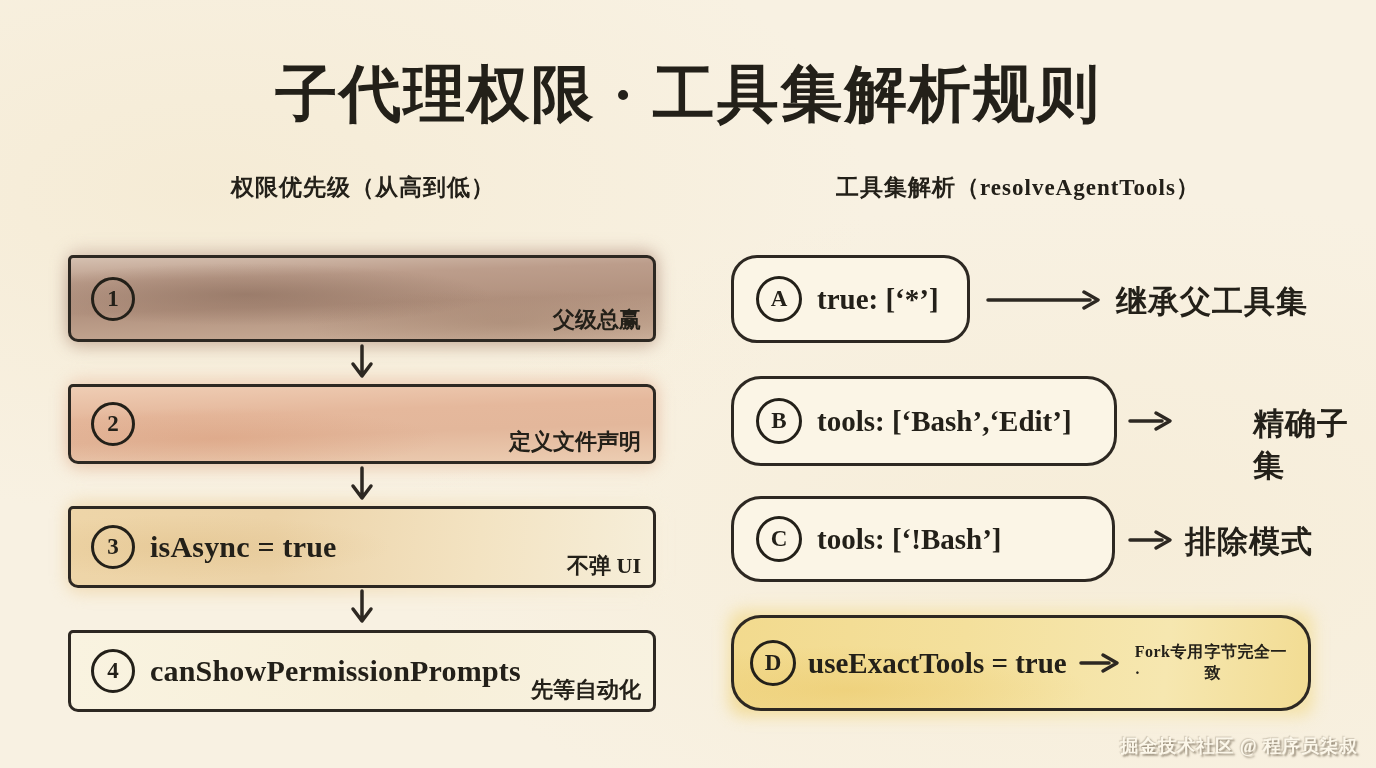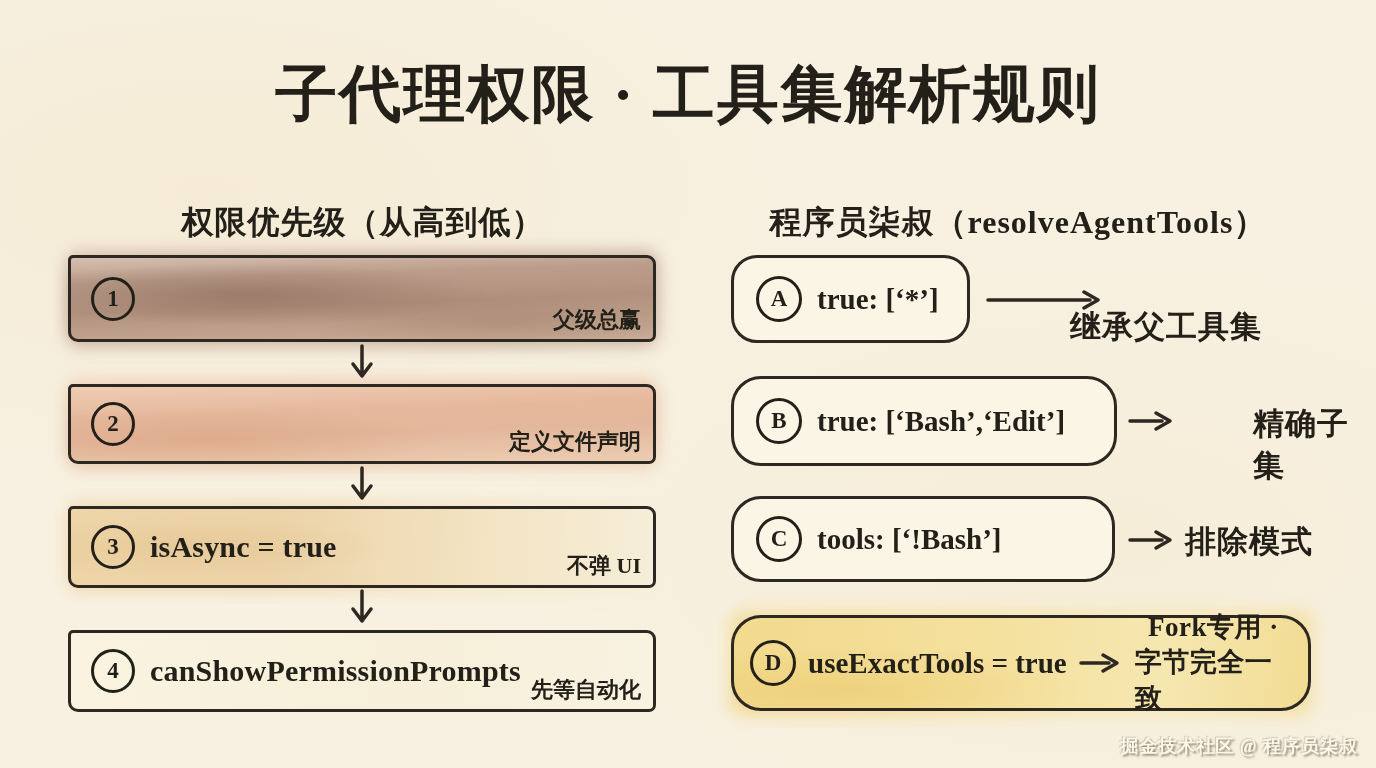--- a/index.html
+++ b/index.html
@@ -9,21 +9,21 @@
     background:
       radial-gradient(ellipse at 15% 25%, rgba(240,225,190,.35), transparent 40%),
       radial-gradient(ellipse at 80% 70%, rgba(242,228,195,.30), transparent 45%),
       #f8f1e2;
   }
   .title{
     position:absolute; top:52px; left:0; width:100%; text-align:center;
     font-size:62px; font-weight:900; letter-spacing:2px;
   }
   .col-heading{
-    position:absolute; top:201px; font-size:32px; font-weight:800; text-align:center;
+    position:absolute; top:172px; font-size:23px; font-weight:800; text-align:center;
     letter-spacing:1px;
   }
   .col-heading.left{ left:68px; width:590px; }
   .col-heading.right{ left:718px; width:600px; }
 
   
   .lbox{
     position:absolute; left:68px; width:588px; box-sizing:border-box;
     border:3px solid #2d2822; border-radius:5px 9px 7px 10px;
   }
@@ -76,26 +76,26 @@
   .rbox-d{
     left:731px; top:615px; width:580px; height:96px; border-radius:30px;
     gap:12px; padding:0 16px; font-size:29px;
     background:
       radial-gradient(60% 70% at 20% 80%, rgba(233,196,96,.45), transparent 70%),
       linear-gradient(95deg,#f2da8e 0%,#f4e09c 40%,#f6e7b0 75%,#f2dc93 100%);
   }
   .cletter{ width:40px; height:40px; }
   .harrow{ position:absolute; }
   .result{ position:absolute; font-size:31px; font-weight:800; letter-spacing:1px; }
-  .result-a{ left:1070px; top:281px;margin-top:25px; }
+  .result-a{ left:1116px; top:281px; }
   .result-b{ left:1253px; top:403px; }
   .result-c{ left:1185px; top:521px; }
   .d-result{
-    display:flex; flex-direction:column; align-items:center; justify-content:center;
-    flex:1; font-size:27px; font-weight:700; line-height:1.3; letter-spacing:.5px;
+    display:flex; flex-direction:row; align-items:center; justify-content:center;
+    flex:1; font-size:16px; font-weight:700; line-height:1.3; letter-spacing:.5px;
   }
   .watermark{
     position:absolute; right:18px; bottom:10px; font-size:18px; font-weight:700;
     color:#fcf7ea; letter-spacing:1px;
     text-shadow:2px 2px 2px rgba(96,84,63,.6), -1px -1px 1px rgba(96,84,63,.25);
   }
   svg{ display:block; }
 </style>
 </head>
 <body>
@@ -147,36 +147,36 @@
   </div>
 
   <div class="lbox lbox-4">
     <div class="lbox-main">
       <span class="cnum">4</span>
       <span>canShowPermissionPrompts</span>
     </div>
     <div class="lbox-note">先等自动化</div>
   </div>
 
-  <div class="col-heading right">程序员柒叔（resolveAgentTools）</div>
+  <div class="col-heading right">工具集解析（resolveAgentTools）</div>
 
   <div class="rbox rbox-a">
     <span class="cletter">A</span>
     <span>true: [‘*’]</span>
   </div>
   <div class="harrow" style="left:986px; top:289px">
     <svg width="122" height="22" viewBox="0 0 122 22">
         <path d="M2 11 H104 M98 3 L112 11 L98 19" fill="none" stroke="#2d2822" stroke-width="3.5" stroke-linecap="round" stroke-linejoin="round"></path>
       </svg>
   </div>
   <div class="result result-a">继承父工具集</div>
 
   <div class="rbox rbox-b">
     <span class="cletter">B</span>
-    <span>true: [‘Bash’,‘Edit’]</span>
+    <span>tools: [‘Bash’,‘Edit’]</span>
   </div>
   <div class="harrow" style="left:1128px; top:410px">
     <svg width="50" height="22" viewBox="0 0 50 22">
         <path d="M2 11 H34 M28 3 L42 11 L28 19" fill="none" stroke="#2d2822" stroke-width="3.5" stroke-linecap="round" stroke-linejoin="round"></path>
       </svg>
   </div>
   <div class="result result-b">精确子集</div>
 
   <div class="rbox rbox-c">
     <span class="cletter">C</span>

